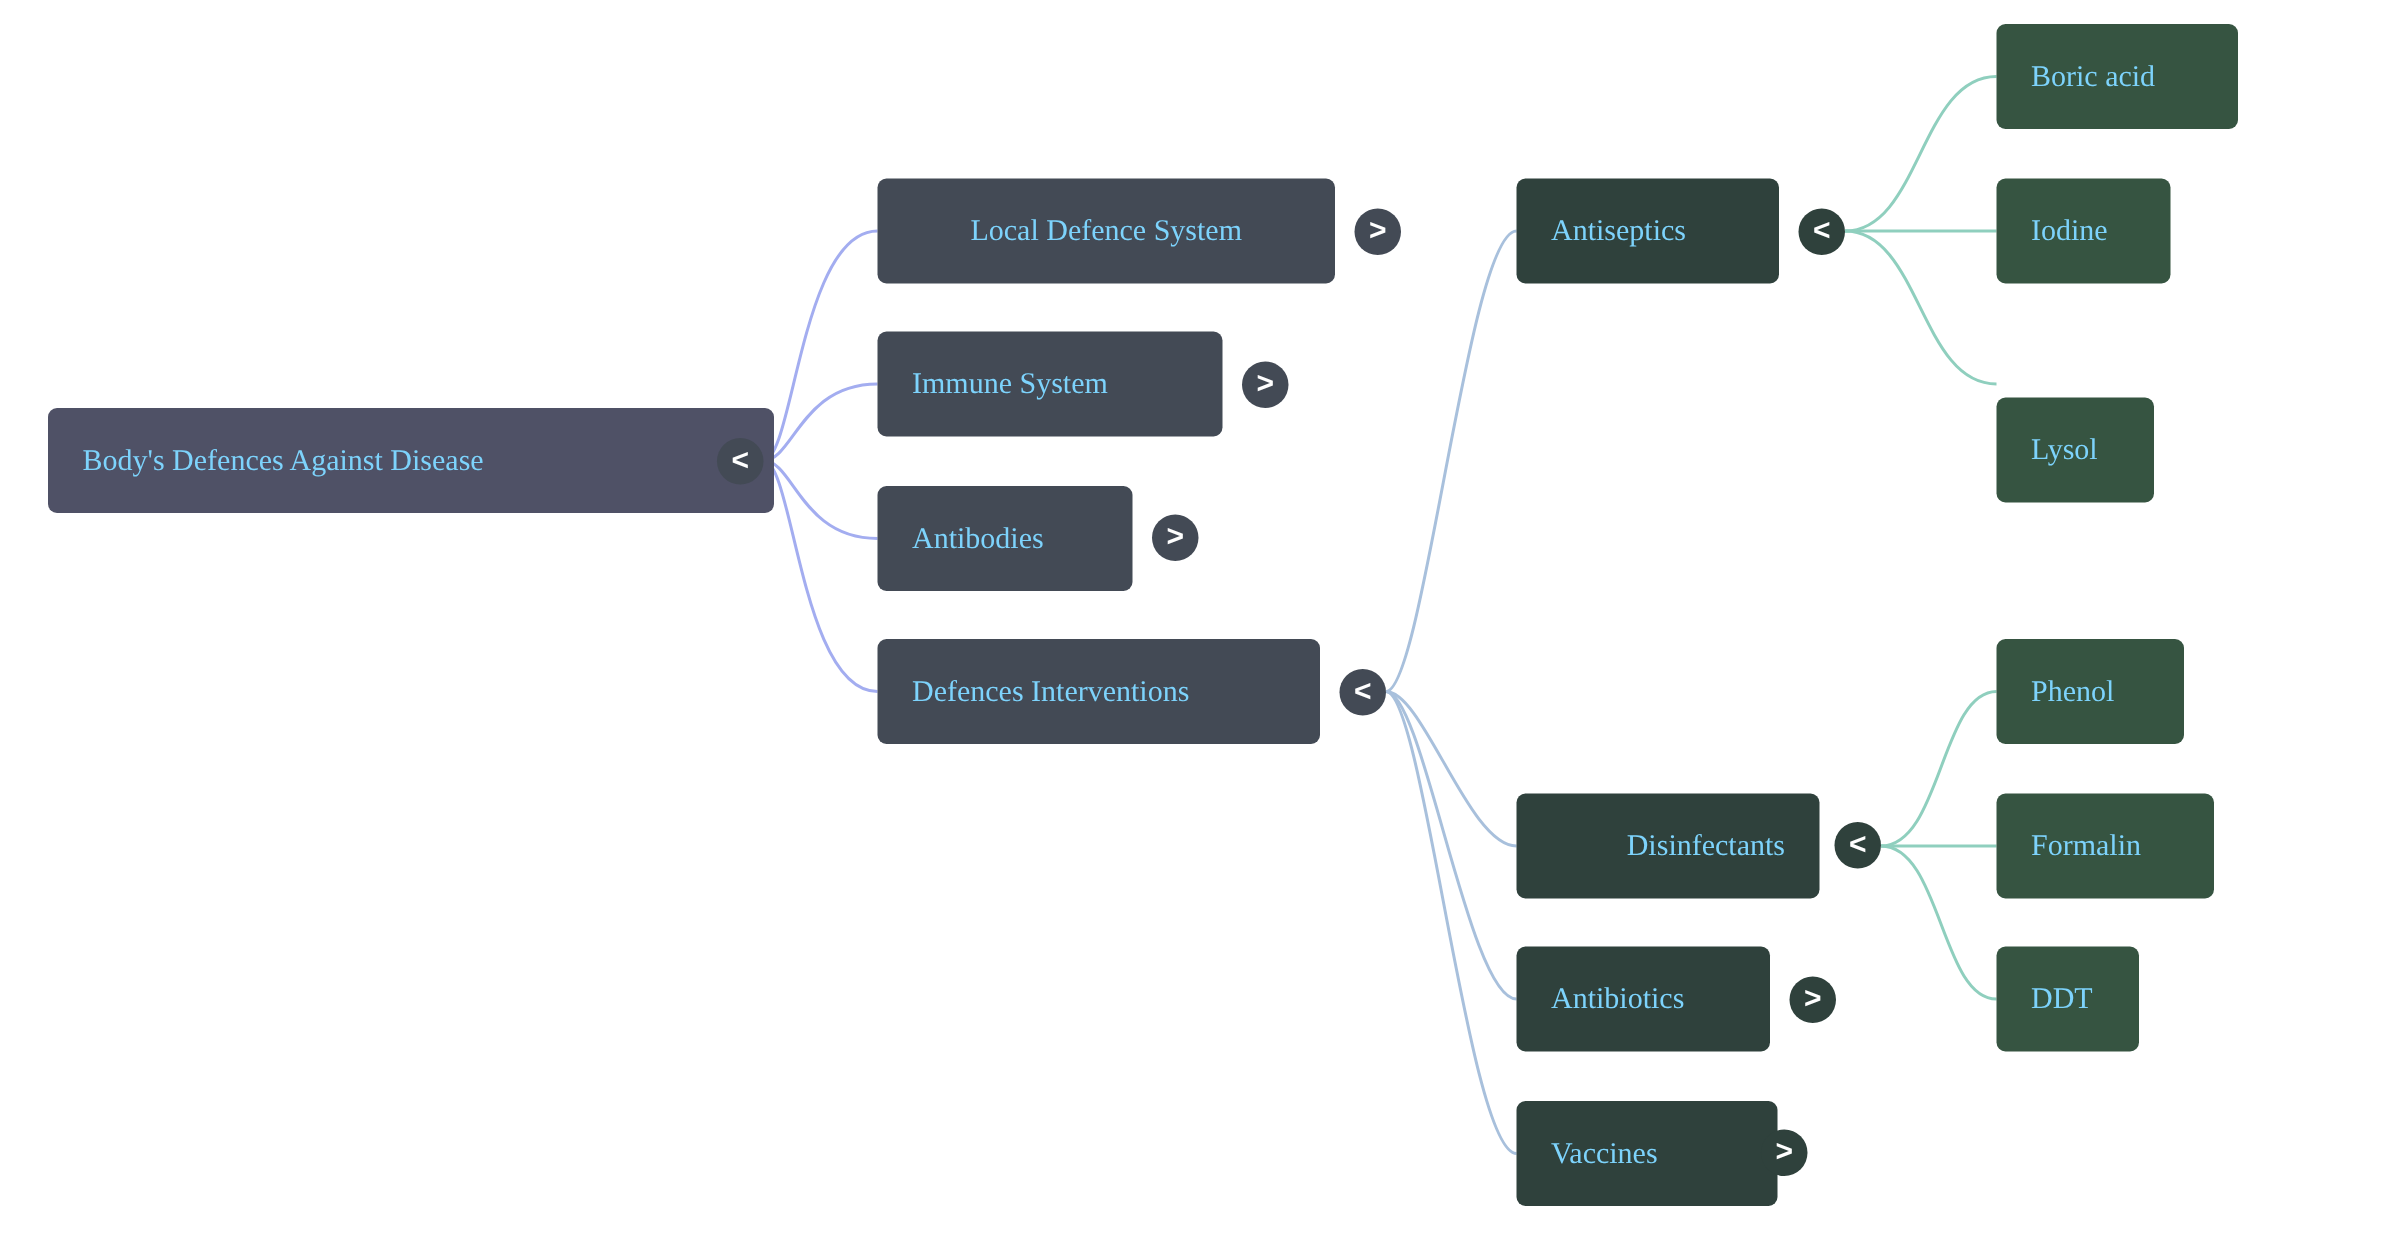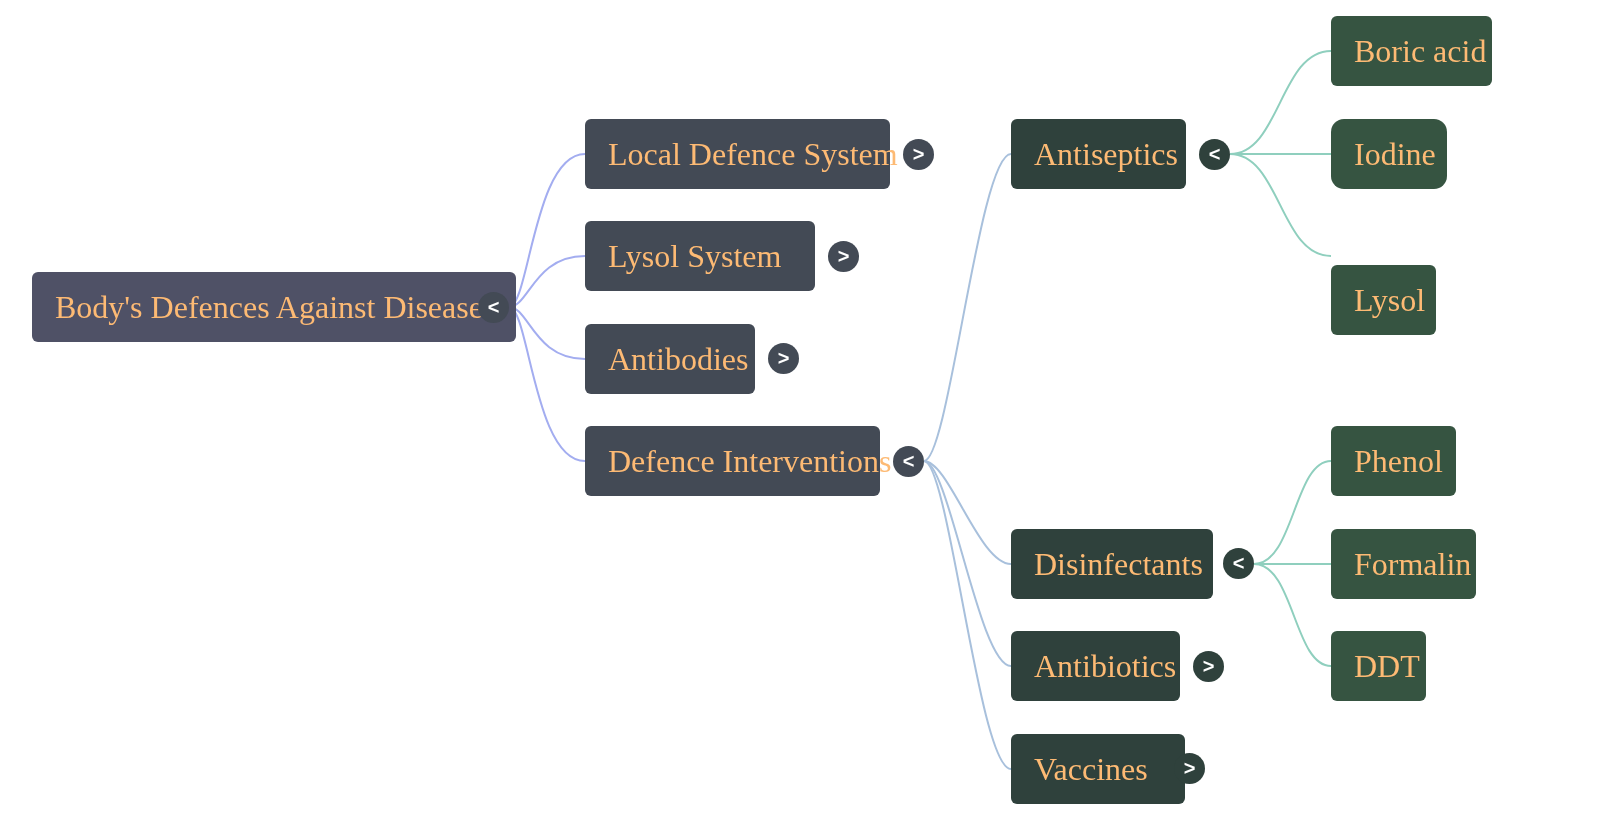--- a/index.html
+++ b/index.html
@@ -1,18 +1,18 @@
 <!DOCTYPE html>
 <html><head>
 <meta charset="utf-8">
 <style>
   html, body { margin:0; padding:0; background:#ffffff; }
   body { width:1600px; height:837px; position:relative; overflow:hidden; font-family:"Liberation Serif","DejaVu Serif",serif; }
   svg#links { position:absolute; left:0; top:0; width:1600px; height:837px; }
-  .node { position:absolute; height:70px; border-radius:6px; color:#fdba74; font-size:32px; line-height:70px; padding:0 23px; box-sizing:border-box; white-space:nowrap; cursor:pointer; }
+  .node { position:absolute; height:70px; border-radius:6px; color:#7dd3fc; font-size:20px; line-height:70px; padding:0 23px; box-sizing:border-box; white-space:nowrap; cursor:pointer; }
   .l0 { background:#4f5166; }
   .l1 { background:#434a55; }
   .l2 { background:#2f413c; }
   .l3 { background:#365441; }
   .toggle { position:absolute; width:31px; height:31px; border-radius:50%; color:#fff; font-family:"Liberation Sans",sans-serif; font-size:20px; font-weight:bold; line-height:30px; text-align:center; cursor:pointer; }
   .t0 { background:#434a55; }
   .t1 { background:#434a55; }
   .t2 { background:#2f413c; }
 </style>
 </head>
@@ -36,40 +36,40 @@
       <path d="M1254,564 C1294,564 1294,666 1331,666" fill="none" stroke="#8fcfbe" stroke-width="2"></path>
     </g>
 </svg>
 
 <div class="node l0" style="left:32px;top:272px;width:484px;">Body's Defences Against Disease</div>
 <div class="toggle t0" style="left:478px;top:292px;">&lt;</div>
 
 <div class="node l1" style="left:585px;top:119px;width:305px;text-align:center;">Local Defence System</div>
 <div class="toggle t1" style="left:903px;top:139px;">&gt;</div>
 
-<div class="node l1" style="left:585px;top:221px;width:230px;">Lysol System</div>
+<div class="node l1" style="left:585px;top:221px;width:230px;">Immune System</div>
 <div class="toggle t1" style="left:828px;top:241px;">&gt;</div>
 
 <div class="node l1" style="left:585px;top:324px;width:170px;">Antibodies</div>
 <div class="toggle t1" style="left:768px;top:343px;">&gt;</div>
 
-<div class="node l1" style="left:585px;top:426px;width:295px;">Defence Interventions</div>
+<div class="node l1" style="left:585px;top:426px;width:295px;">Defences Interventions</div>
 <div class="toggle t1" style="left:893px;top:446px;">&lt;</div>
 
 <div class="node l2" style="left:1011px;top:119px;width:175px;">Antiseptics</div>
 <div class="toggle t2" style="left:1199px;top:139px;">&lt;</div>
 
 <div class="node l2" style="left:1011px;top:529px;width:202px;text-align:right;">Disinfectants</div>
 <div class="toggle t2" style="left:1223px;top:548px;">&lt;</div>
 
 <div class="node l2" style="left:1011px;top:631px;width:169px;">Antibiotics</div>
 <div class="toggle t2" style="left:1193px;top:651px;">&gt;</div>
 
 <div class="node l2" style="left:1011px;top:734px;width:174px;">Vaccines</div>
 <div class="toggle t2" style="left:1174px;top:753px;">&gt;</div>
 
 <div class="node l3" style="left:1331px;top:16px;width:161px;">Boric acid</div>
-<div class="node l3" style="left:1331px;top:119px;width:116px;border-radius:13px;">Iodine</div>
+<div class="node l3" style="left:1331px;top:119px;width:116px;">Iodine</div>
 <div class="node l3" style="left:1331px;top:221px;width:105px;margin-top:44px;">Lysol</div>
 
 <div class="node l3" style="left:1331px;top:426px;width:125px;">Phenol</div>
 <div class="node l3" style="left:1331px;top:529px;width:145px;">Formalin</div>
 <div class="node l3" style="left:1331px;top:631px;width:95px;">DDT</div>
 
 </body></html>

